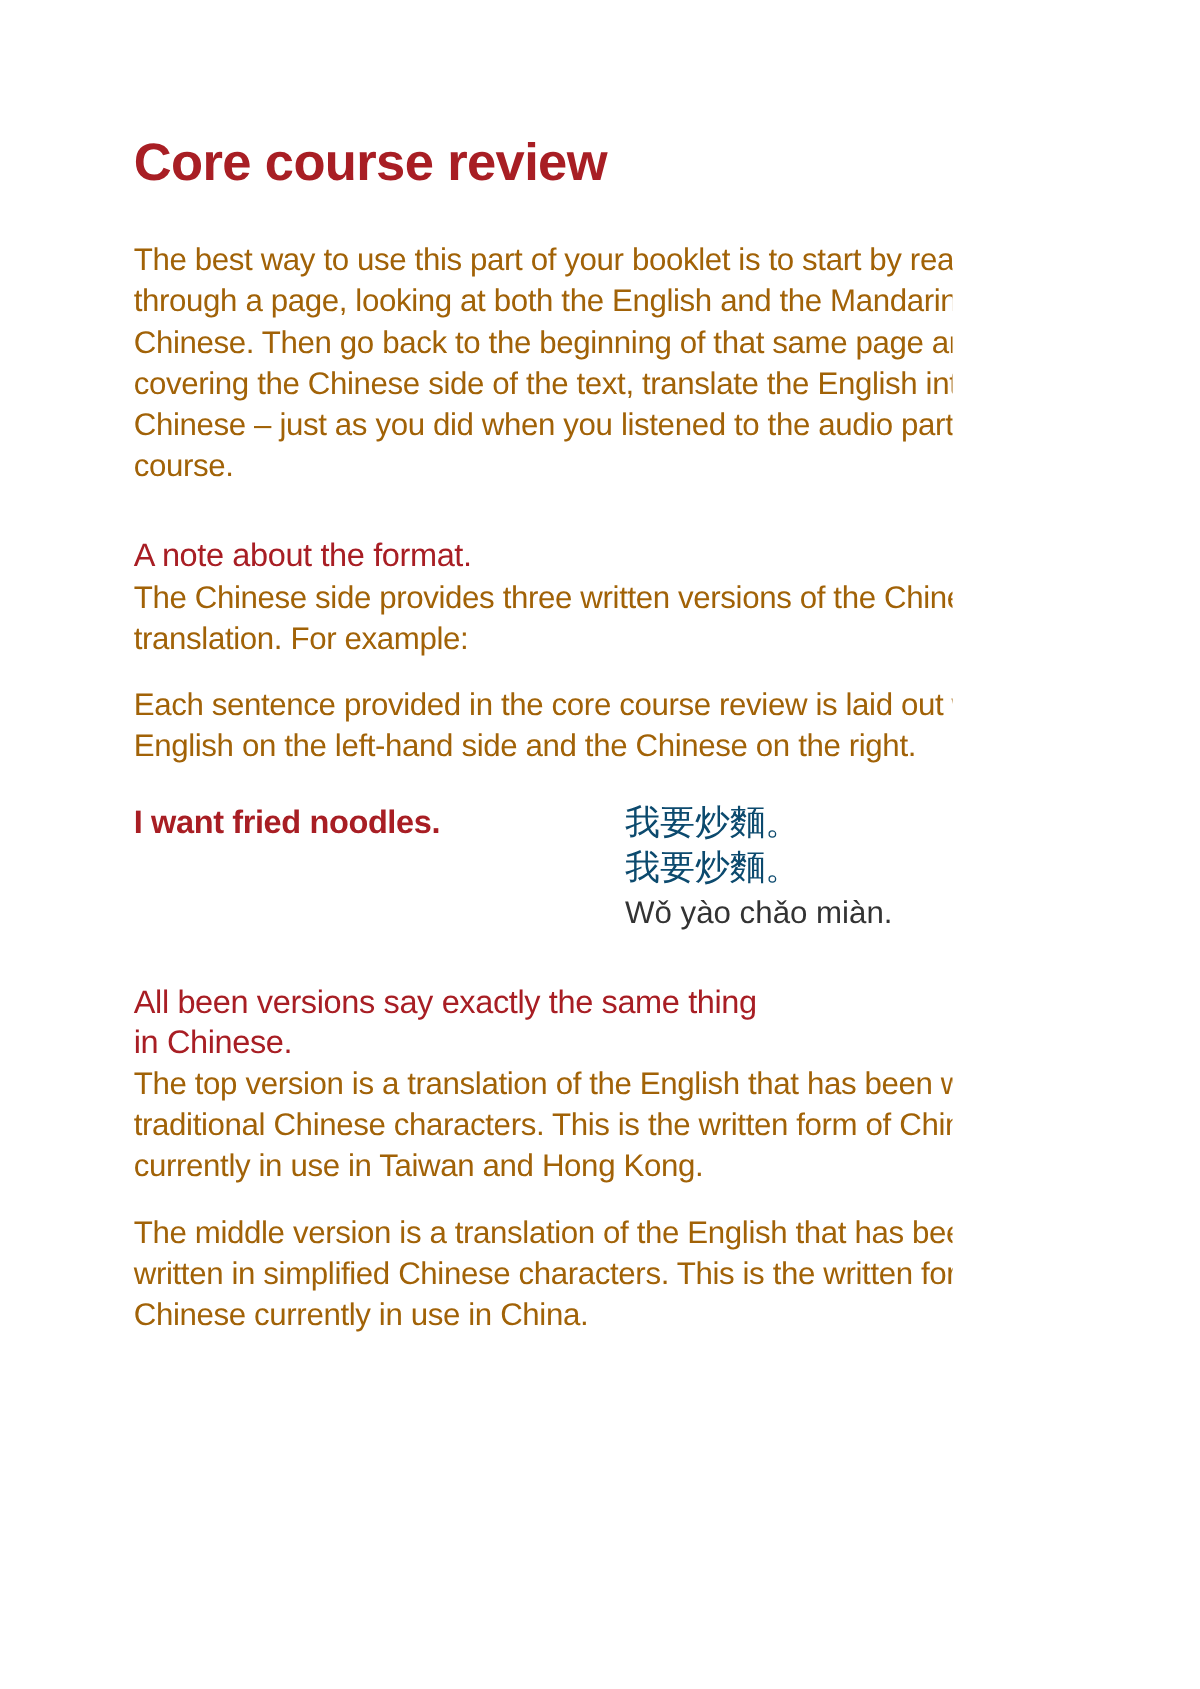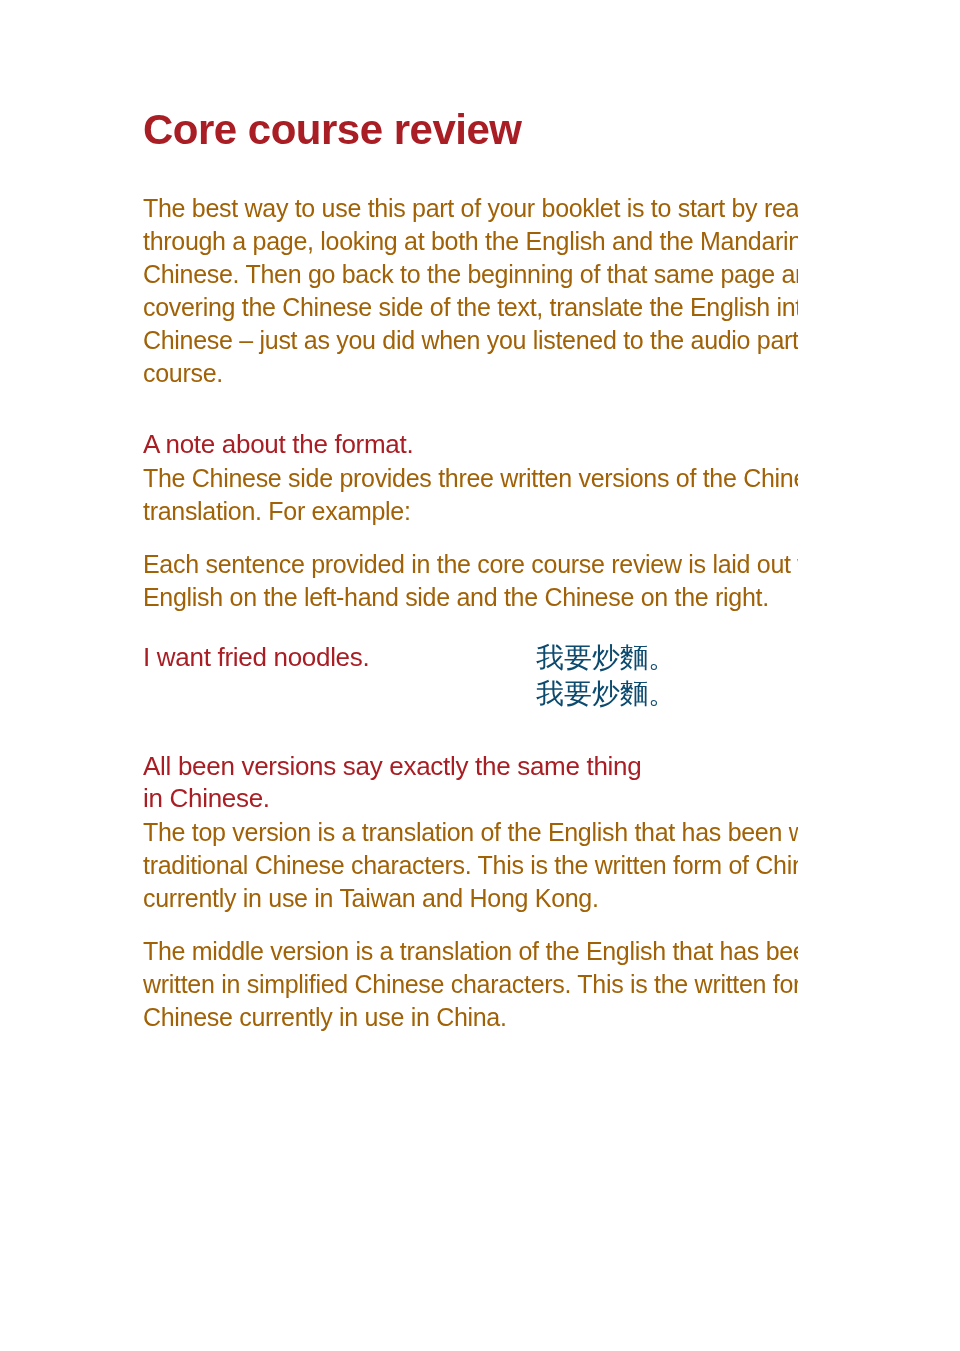--- a/index.html
+++ b/index.html
@@ -5,21 +5,20 @@
   * { margin: 0; padding: 0; box-sizing: border-box; }
   html, body { background: #ffffff; }
   .page {
     position: relative;
     width: 762px;
     height: 1351px;
     background: #ffffff;
     font-family: "Liberation Sans", sans-serif;
     color: #3c3c3c;
     overflow: hidden;
-    margin-left: 36px;
   }
   .content {
     position: absolute;
     left: 107px;
     top: 106px;
     width: 750px;
   }
   h1.title {
     font-size: 42px;
     line-height: 48px;
@@ -47,21 +46,21 @@
   }
   .example {
     display: flex;
     align-items: flex-start;
     margin: 26px 0 34px 0;
   }
   .example-english {
     width: 393px;
     font-size: 26px;
     line-height: 35px;
-    font-weight: normal;
+    font-weight: bold;
     color: #a81e24;
     letter-spacing: -0.3px;
   }
   .example-chinese { flex: 1; }
   .hanzi {
     font-family: "DejaVu Serif", serif;
     font-size: 28px;
     line-height: 36px;
     color: #0c4a6e;
   }
@@ -103,20 +102,21 @@
 
     <p class="body">The Chinese side provides three written versions of the Chinese translation. For example:</p>
 
     <p class="body gap-after">Each sentence provided in the core course review is laid out with the English on the left-hand side and the Chinese on the right.</p>
 
     <div class="example">
       <div class="example-english">I want fried noodles.</div>
       <div class="example-chinese">
         <div class="hanzi">我要炒麵。</div>
         <div class="hanzi">我要炒麵。</div>
+        <div class="pinyin">Wǒ yào chǎo miàn.</div>
       </div>
     </div>
 
     <h2 class="sub">All been versions say exactly the same thing
 in Chinese.</h2>
 
     <p class="body">The top version is a translation of the English that has been written in traditional Chinese characters. This is the written form of Chinese currently in use in Taiwan and Hong Kong.</p>
 
     <p class="body">The middle version is a translation of the English that has been written in simplified Chinese characters. This is the written form of Chinese currently in use in China.</p>
 

